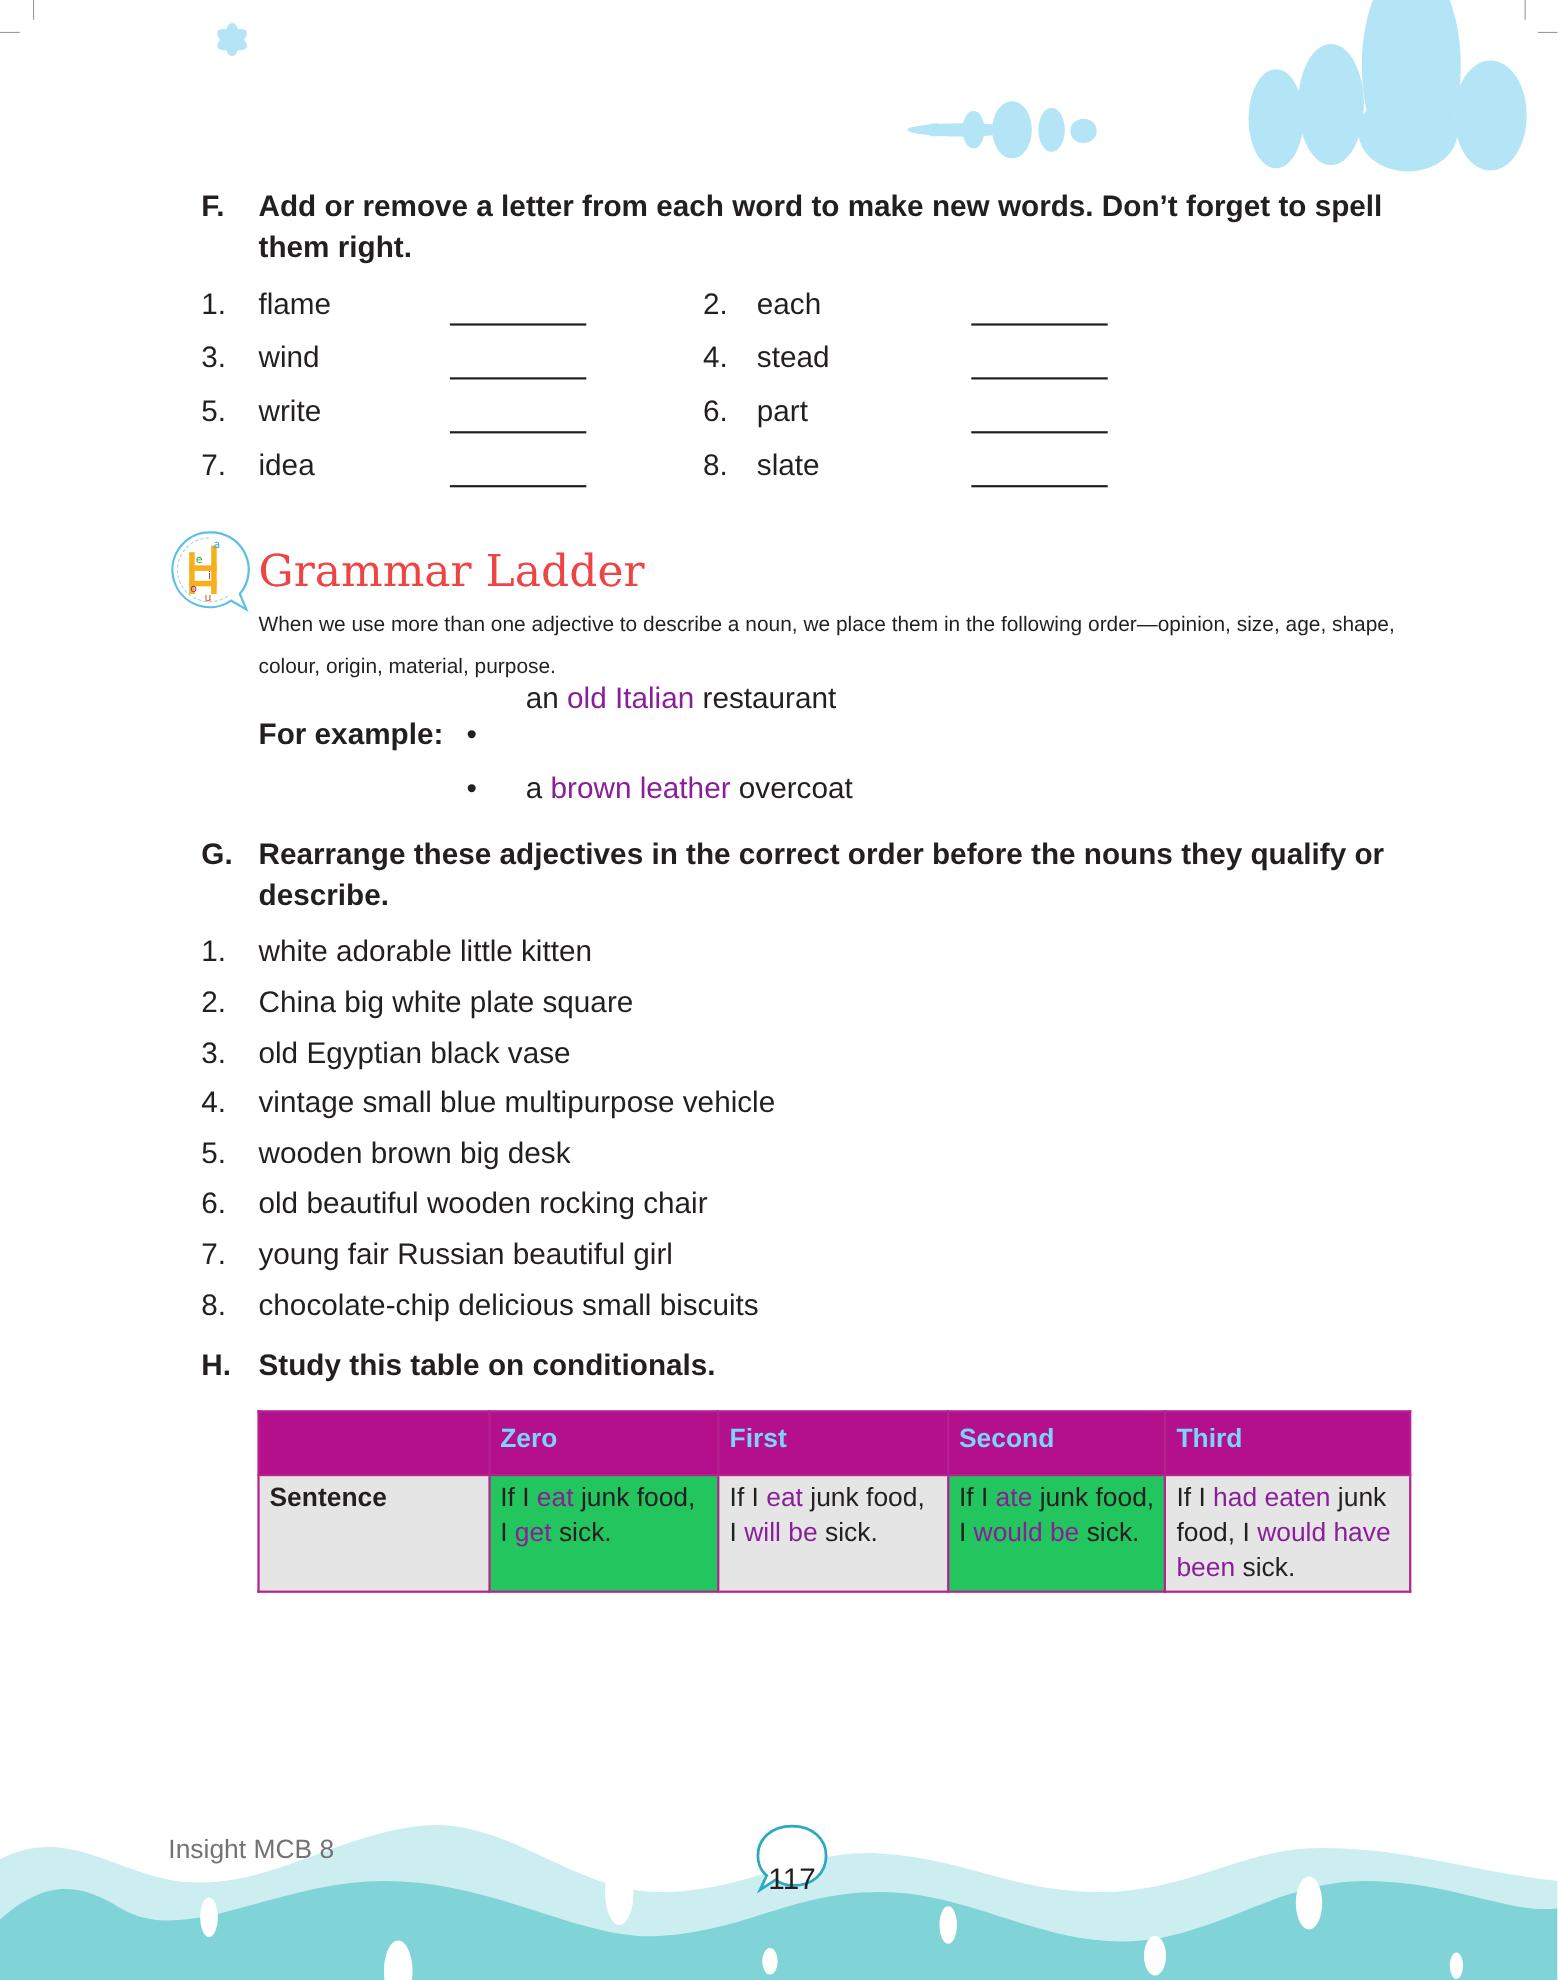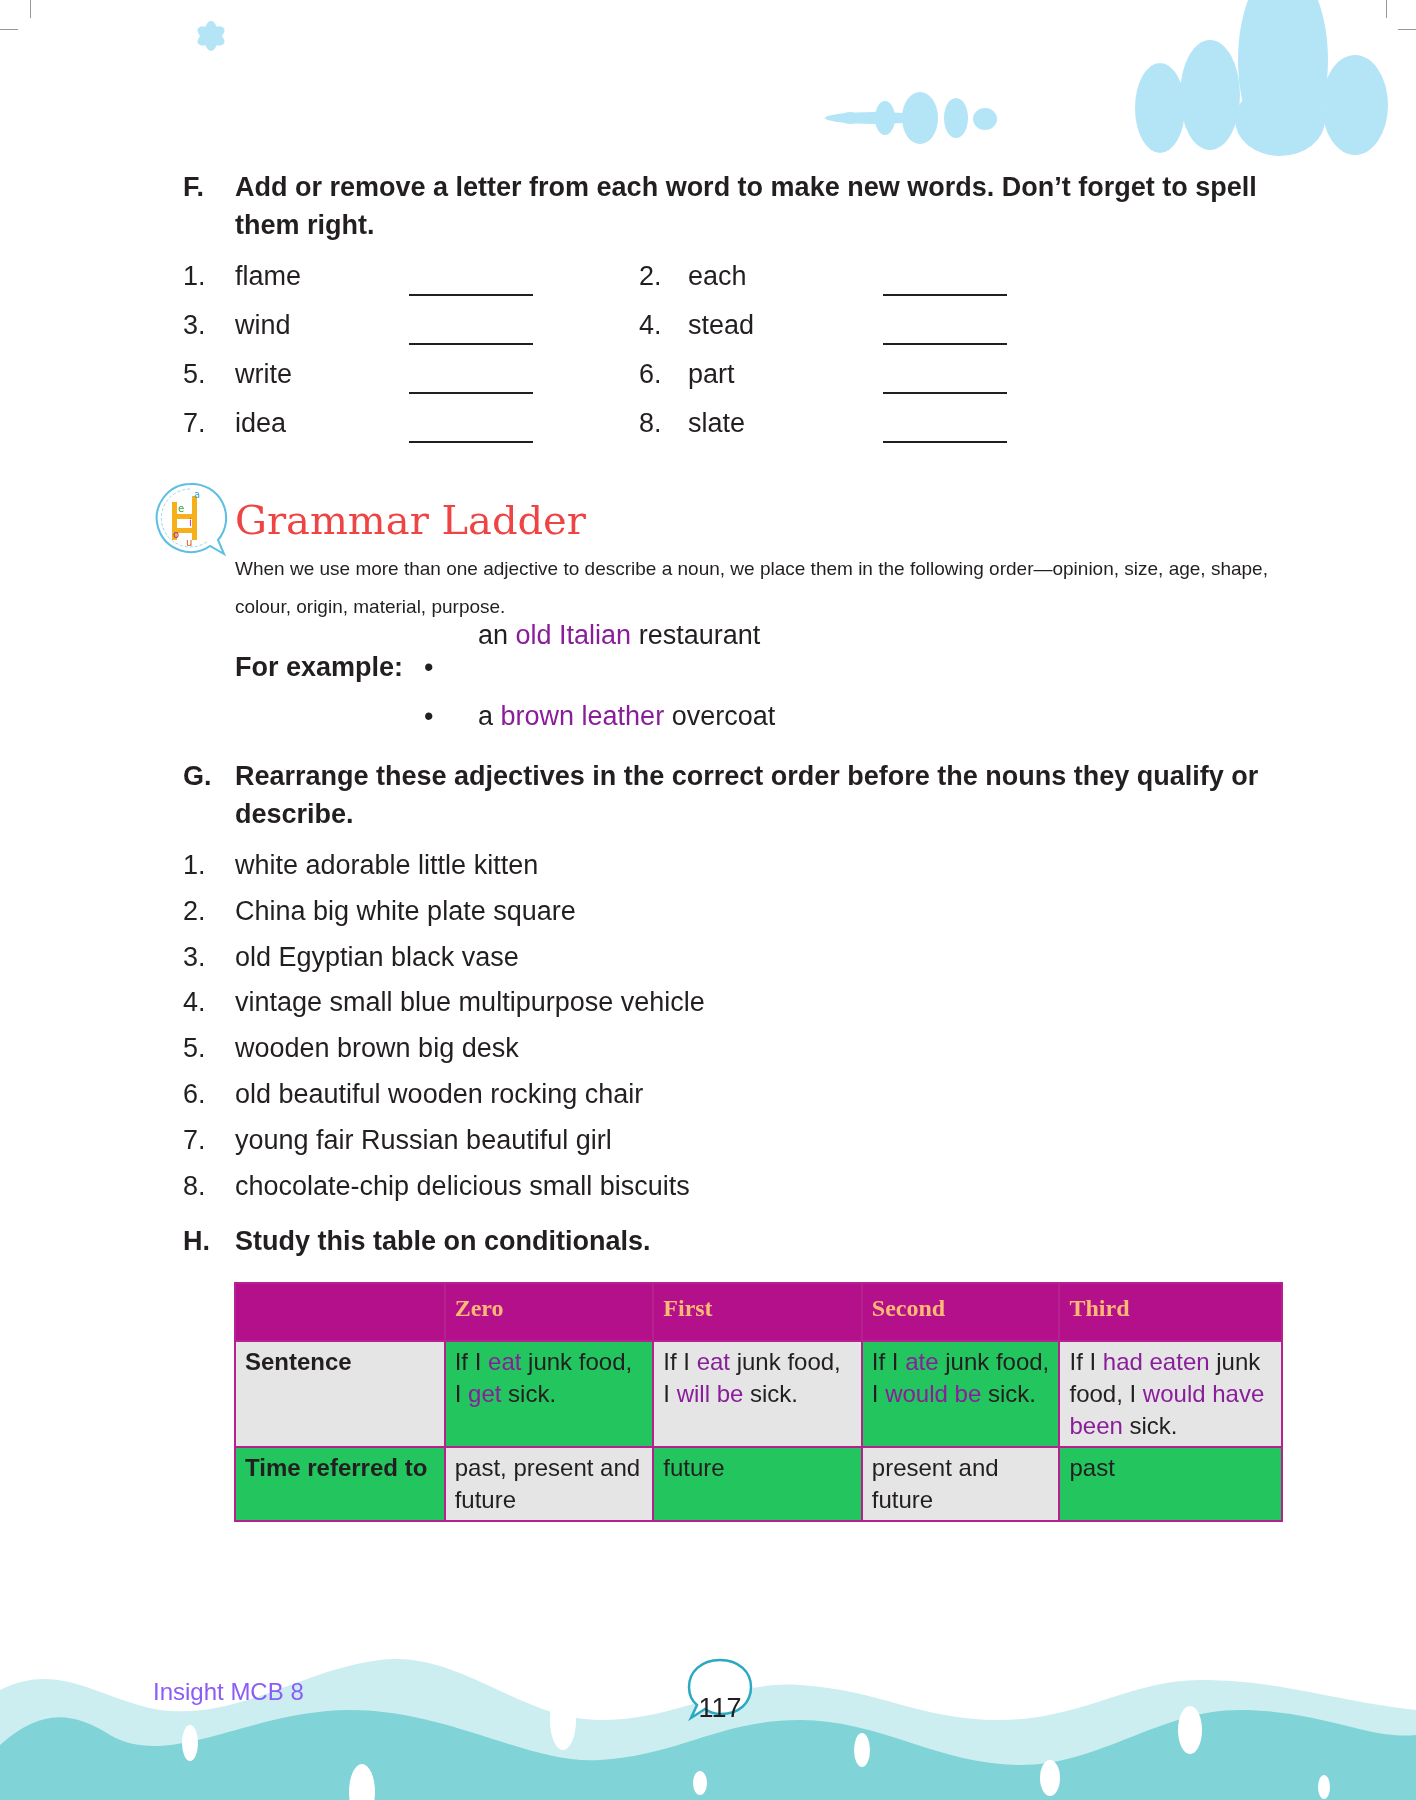--- a/index.html
+++ b/index.html
@@ -21,25 +21,25 @@
   .para { position:absolute; left:235px; top:550px; width:1050px; font-size:19px; line-height:38px; }
   .hl { color:#8a1e9a; }
   .ex-label { position:absolute; left:235px; top:652px; font-size:27px; font-weight:bold; }
   .ex-bullet { position:absolute; left:424px; font-size:27px; }
   .ex-text { position:absolute; left:478px; font-size:27px; }
   .glist { position:absolute; left:183px; font-size:27px; }
   .glist .num { position:absolute; left:0; }
   .glist .txt { position:absolute; left:52px; white-space:nowrap; }
   table.cond { position:absolute; left:234px; top:1282px; width:1049px; border-collapse:collapse; font-size:24px; line-height:32px; }
   table.cond td, table.cond th { border:2px solid #b5228f; vertical-align:top; padding:4px 9px 4px 9px; text-align:left; }
-  table.cond th { background:#b5108c; color:#fdba74; font-weight:bold; height:44px; padding-top:8px;font-family:Liberation Serif, serif; }
+  table.cond th { background:#b5108c; color:#7dd3fc; font-weight:bold; height:44px; padding-top:8px; }
   .bgw { background:#e5e5e5; }
   .bgp { background:#22c55e; }
   .rowlbl { font-weight:bold; }
-  .footer-brand { position:absolute; left:153px; top:1668px; font-size:24px; color:#8b5cf6;margin-top:10px; }
+  .footer-brand { position:absolute; left:153px; top:1668px; font-size:24px; color:#737373; }
   .page-num { position:absolute; left:690px; top:1660px; width:60px; height:56px; font-size:27px; text-align:center; line-height:56px;margin-top:20px; }
 </style>
 </head>
 <body>
 
 <div class="crop" style="left:30px;top:0;width:1px;height:18px;"></div>
 <div class="crop" style="left:0;top:29px;width:18px;height:1px;"></div>
 <div class="crop" style="left:1386px;top:0;width:1px;height:18px;"></div>
 <div class="crop" style="left:1398px;top:29px;width:18px;height:1px;"></div>
 
@@ -193,27 +193,20 @@
     </tr>
   </thead>
   <tbody id="cond-body">
       <tr>
         <td class="rowlbl bgw">Sentence</td>
         <td class="bgp"><span>If I </span><span class="hl">eat</span><span> junk food, I </span><span class="hl">get</span><span> sick.</span></td>
         <td class="bgw"><span>If I </span><span class="hl">eat</span><span> junk food, I </span><span class="hl">will be</span><span> sick.</span></td>
         <td class="bgp"><span>If I </span><span class="hl">ate</span><span> junk food, I </span><span class="hl">would be</span><span> sick.</span></td>
         <td class="bgw"><span>If I </span><span class="hl">had eaten</span><span> junk food, I </span><span class="hl">would have been</span><span> sick.</span></td>
       </tr>
-      <tr>
-        <td class="rowlbl bgp">Time referred to</td>
-        <td class="bgw"><span>past, present and future</span></td>
-        <td class="bgp"><span>future</span></td>
-        <td class="bgw"><span>present and future</span></td>
-        <td class="bgp"><span>past</span></td>
-      </tr>
     </tbody>
 </table>
 
 <svg class="deco" style="left:0;top:1650px;" width="1416" height="150">
   <path d="M0 40 C60 10 100 50 160 60 C240 70 300 20 380 10 C460 0 520 70 600 70 C680 70 730 30 800 35 C880 40 920 70 1000 70 C1080 70 1130 30 1200 30 C1280 30 1330 50 1416 60 L1416 150 L0 150 Z" fill="#cdeef0"></path>
   <path d="M0 95 C40 60 70 60 110 85 C170 120 250 60 350 60 C450 60 530 115 600 110 C680 105 720 70 800 70 C880 70 940 115 1020 115 C1100 115 1160 60 1240 60 C1320 60 1370 90 1416 85 L1416 150 L0 150 Z" fill="#80d3d6"></path>
   <g fill="#ffffff">
     <ellipse cx="190" cy="93" rx="8" ry="18"></ellipse>
     <ellipse cx="563" cy="70" rx="13" ry="30"></ellipse>
     <ellipse cx="862" cy="100" rx="8" ry="17"></ellipse>

